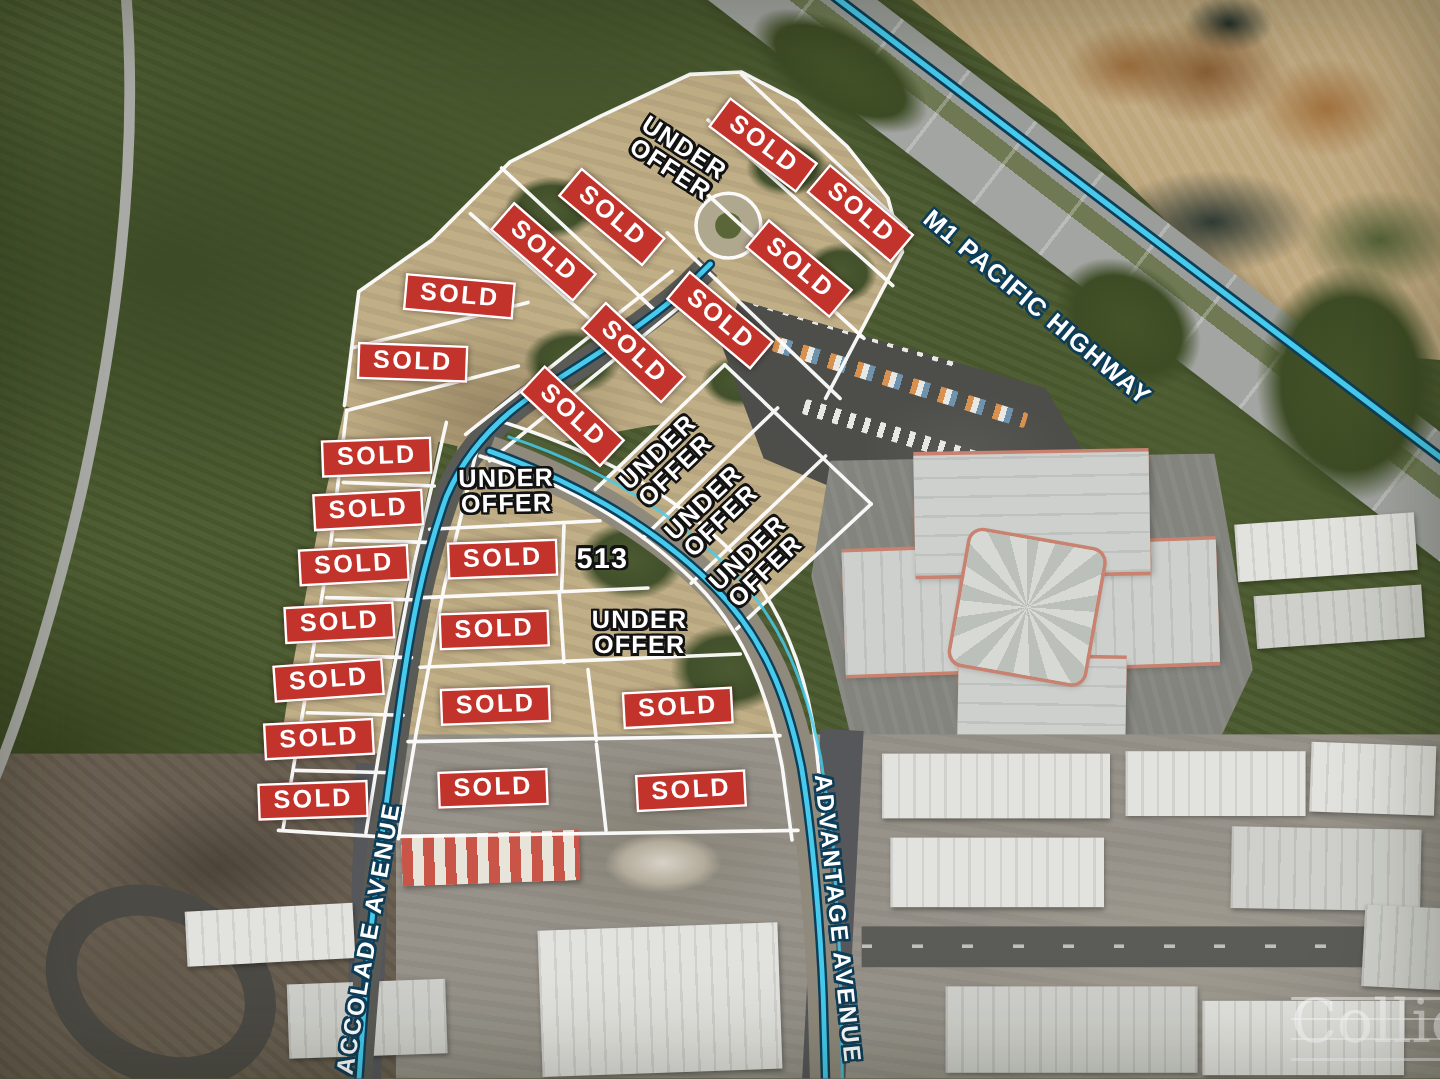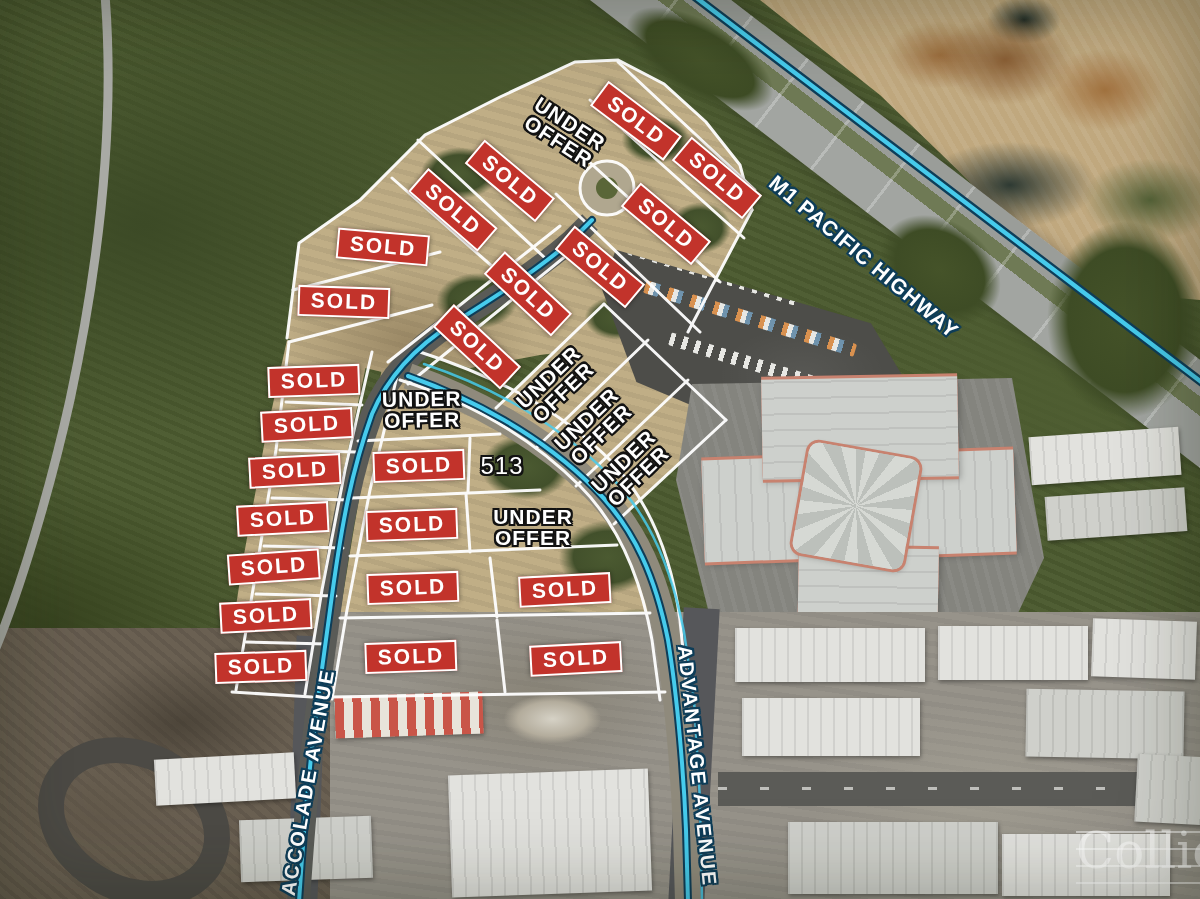--- a/index.html
+++ b/index.html
@@ -114,21 +114,21 @@
   
   .map-label{position:absolute;white-space:pre-line;}
   .badge-sold{
     background:#c2332b;border:2px solid #fff;color:#fff;
     font-weight:bold;font-size:21px;letter-spacing:2px;line-height:1.15;
     padding:1px 11px 2px;box-shadow:0 0 5px rgba(0,0,0,.45);white-space:nowrap;}
   .badge-uo{font-weight:bold;font-size:21px;color:#fff;line-height:.98;text-align:center;letter-spacing:1px;}
   .outline-black{text-shadow:-2px -2px 0 #121212,2px -2px 0 #121212,-2px 2px 0 #121212,2px 2px 0 #121212,0 -2px 0 #121212,0 2px 0 #121212,-2px 0 0 #121212,2px 0 0 #121212;}
   .outline-navy{text-shadow:-2px -2px 0 #0e3d58,2px -2px 0 #0e3d58,-2px 2px 0 #0e3d58,2px 2px 0 #0e3d58,0 -2px 0 #0e3d58,0 2px 0 #0e3d58,-2px 0 0 #0e3d58,2px 0 0 #0e3d58;}
   .street{position:absolute;font-weight:bold;color:#fff;font-size:20px;letter-spacing:2px;white-space:nowrap;}
-  .lotnum{position:absolute;font-weight:normal;color:#fff;font-size:24px;letter-spacing:1px;}
+  .lotnum{position:absolute;font-weight:bold;color:#fff;font-size:24px;letter-spacing:1px;}
   .watermark{position:absolute;left:1076px;top:816px;width:160px;height:74px;
     color:rgba(255,255,255,.55);font-family:"DejaVu Serif",serif;font-size:50px;line-height:70px;
     background:repeating-linear-gradient(180deg,transparent 0 15px,rgba(255,255,255,.5) 15px 17px);
     overflow:hidden;}
   .vignette{box-shadow:inset 0 0 90px rgba(20,25,10,.35);}
 </style>
 </head>
 <body>
 
 <div id="stage">

